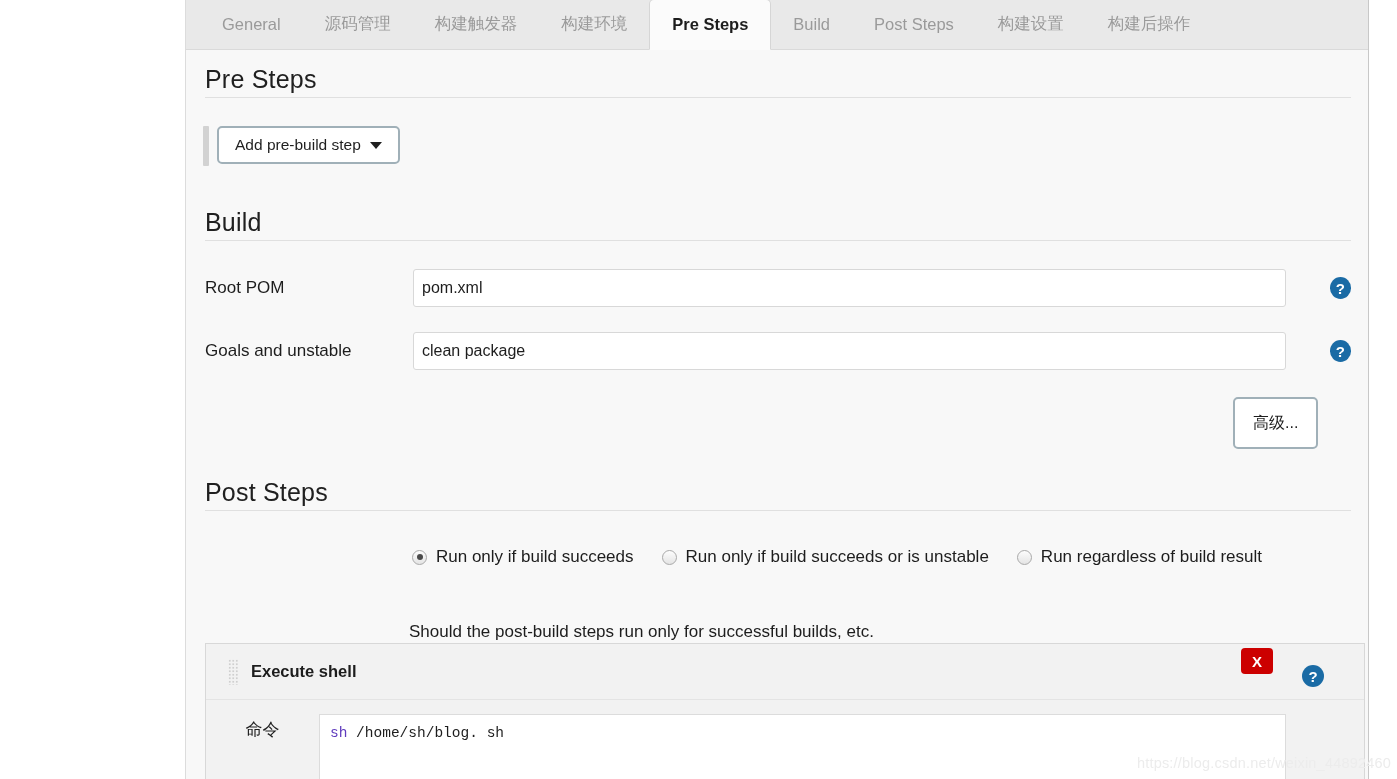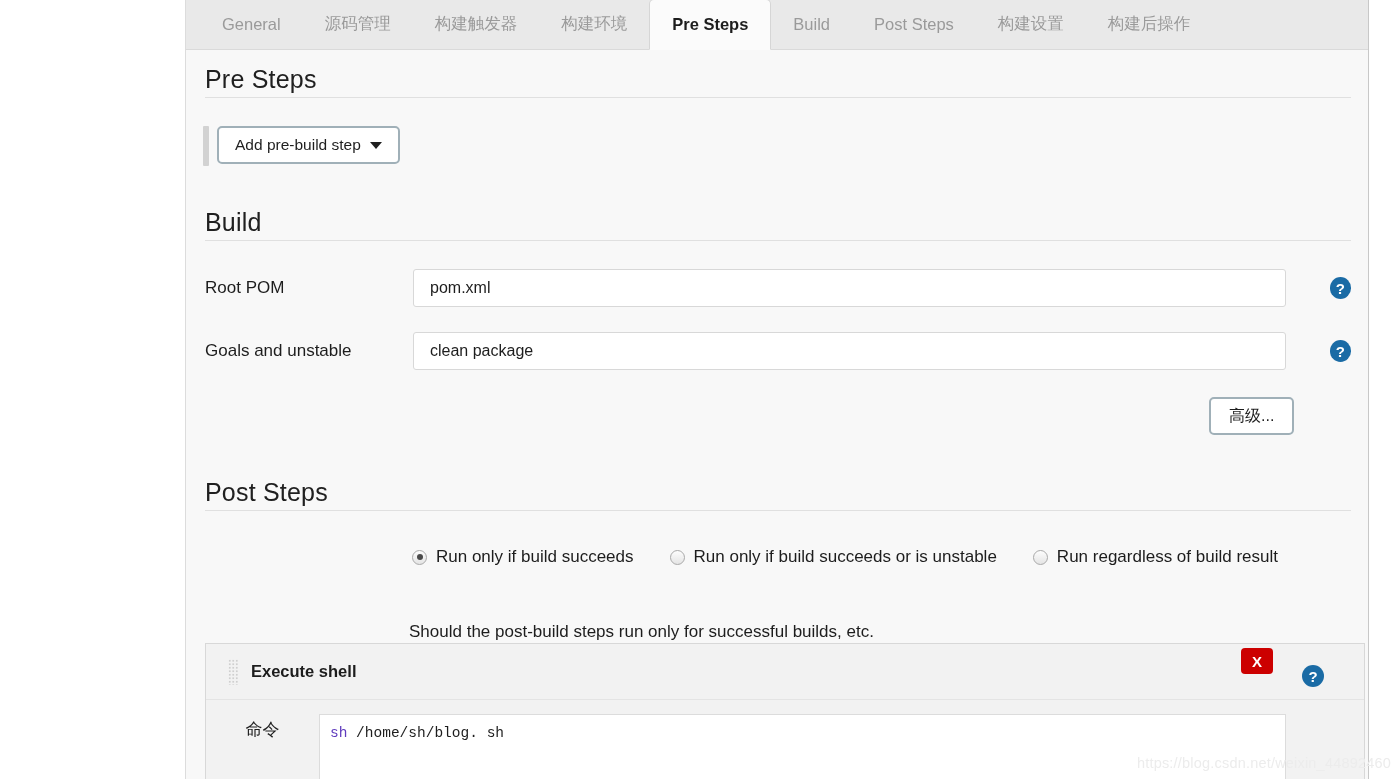--- a/index.html
+++ b/index.html
@@ -130,21 +130,21 @@
     width: 185px;
     flex: none;
   }
   .finput {
     background: #ffffff;
     border: 1px solid #d8d8d8;
     border-radius: 3px;
     height: 38px;
     font-size: 16px;
     color: #1d1d1d;
-    padding: 0 16px;
+    padding: 0 8px;
     font-family: "Liberation Sans", sans-serif;
     outline: none;
   }
   .finput::placeholder { color: #b4b4b4; }
 
   
   .help {
     width: 22px; height: 22px;
     border-radius: 50%;
     background: #1a6ba5;
@@ -160,35 +160,36 @@
   }
 
   
   .btn-adv {
     position: absolute;
     background: #ffffff;
     border: 2px solid #a0b0b8;
     border-radius: 5px;
     font-size: 16px;
     color: #1d1d1d;
-    height: 38px;
+    height: 52px;
     padding: 0 18px;
     display: flex;
     align-items: center;
     justify-content: center;
     cursor: pointer;
     font-family: "Liberation Sans", sans-serif;
+    margin-left: 24px;
   }
 
   
   .radio-row {
     position: absolute;
     display: flex;
     align-items: center;
-    gap: 16px;
+    gap: 8px;
   }
   .radio-opt {
     display: flex;
     align-items: center;
     gap: 9px;
     margin-right: 20px;
     cursor: pointer;
   }
   .radio {
     width: 15px; height: 15px;

